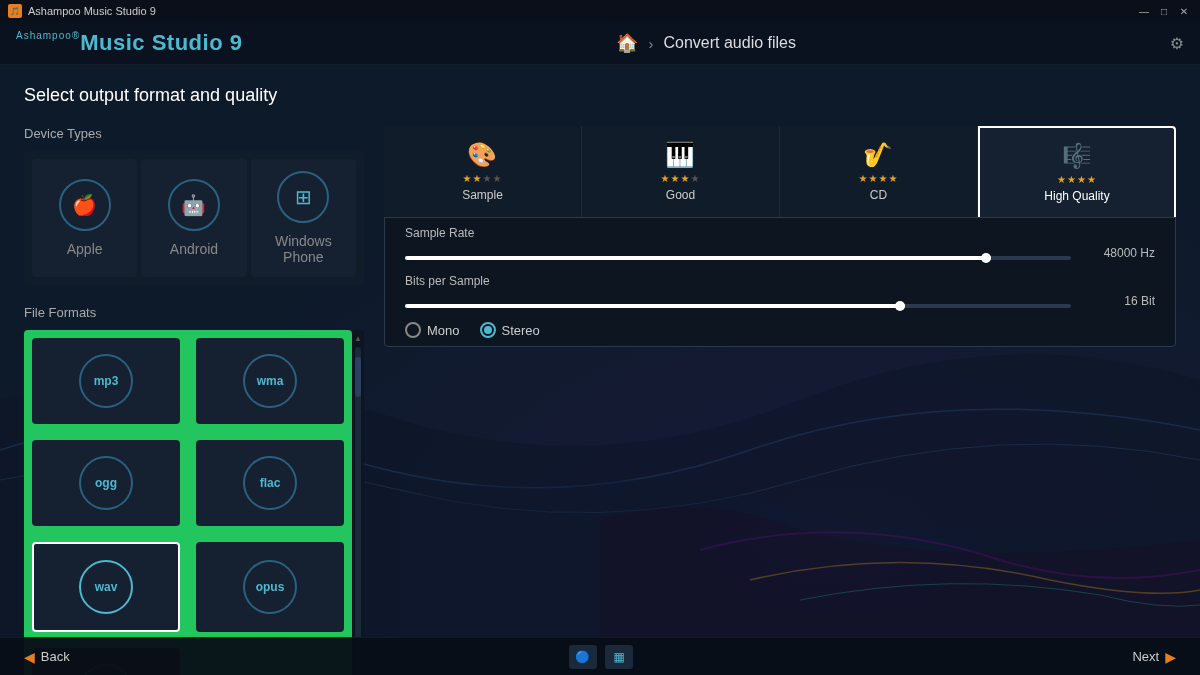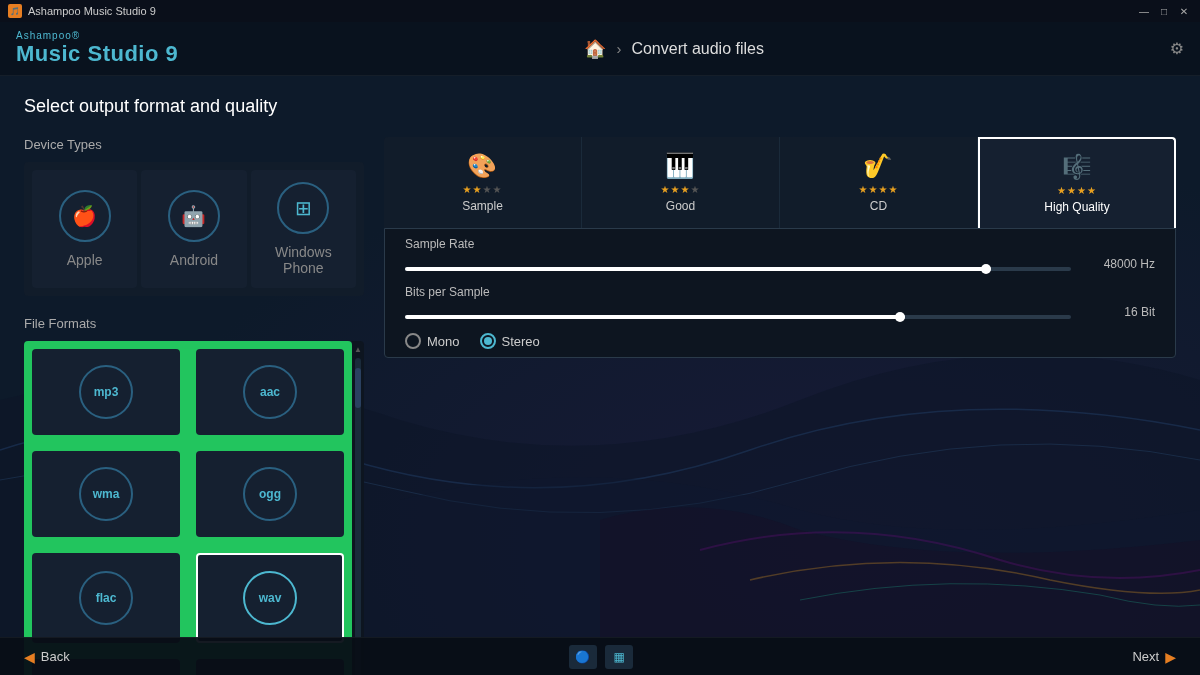--- a/index.html
+++ b/index.html
@@ -77,21 +77,21 @@
       z-index: 10;
       background: rgba(10, 18, 30, 0.95);
       padding: 8px 16px 8px 16px;
       display: flex;
       align-items: center;
       justify-content: space-between;
       border-bottom: 1px solid rgba(255,255,255,0.05);
     }
     .app-logo {
       display: flex;
-      flex-direction: column;
+      flex-direction: row;
     }
     .app-logo-ashampoo {
       font-size: 10px;
       color: #7ec8d8;
       letter-spacing: 1px;
     }
     .app-logo-ashampoo span {
       color: #4db8d0;
     }
     .app-logo-title {
@@ -538,23 +538,20 @@
       </div>
 
       <div class="section-label">File Formats</div>
       <div class="formats-wrapper">
         <div class="formats-scroll">
           <div class="formats-grid">
             <div class="format-item">
               <div class="format-circle">mp3</div>
             </div>
             <div class="format-item">
-              <div class="format-circle">aac</div>
-            </div>
-            <div class="format-item">
               <div class="format-circle">wma</div>
             </div>
             <div class="format-item">
               <div class="format-circle">ogg</div>
             </div>
             <div class="format-item">
               <div class="format-circle">flac</div>
             </div>
             <div class="format-item selected">
               <div class="format-circle">wav</div>

